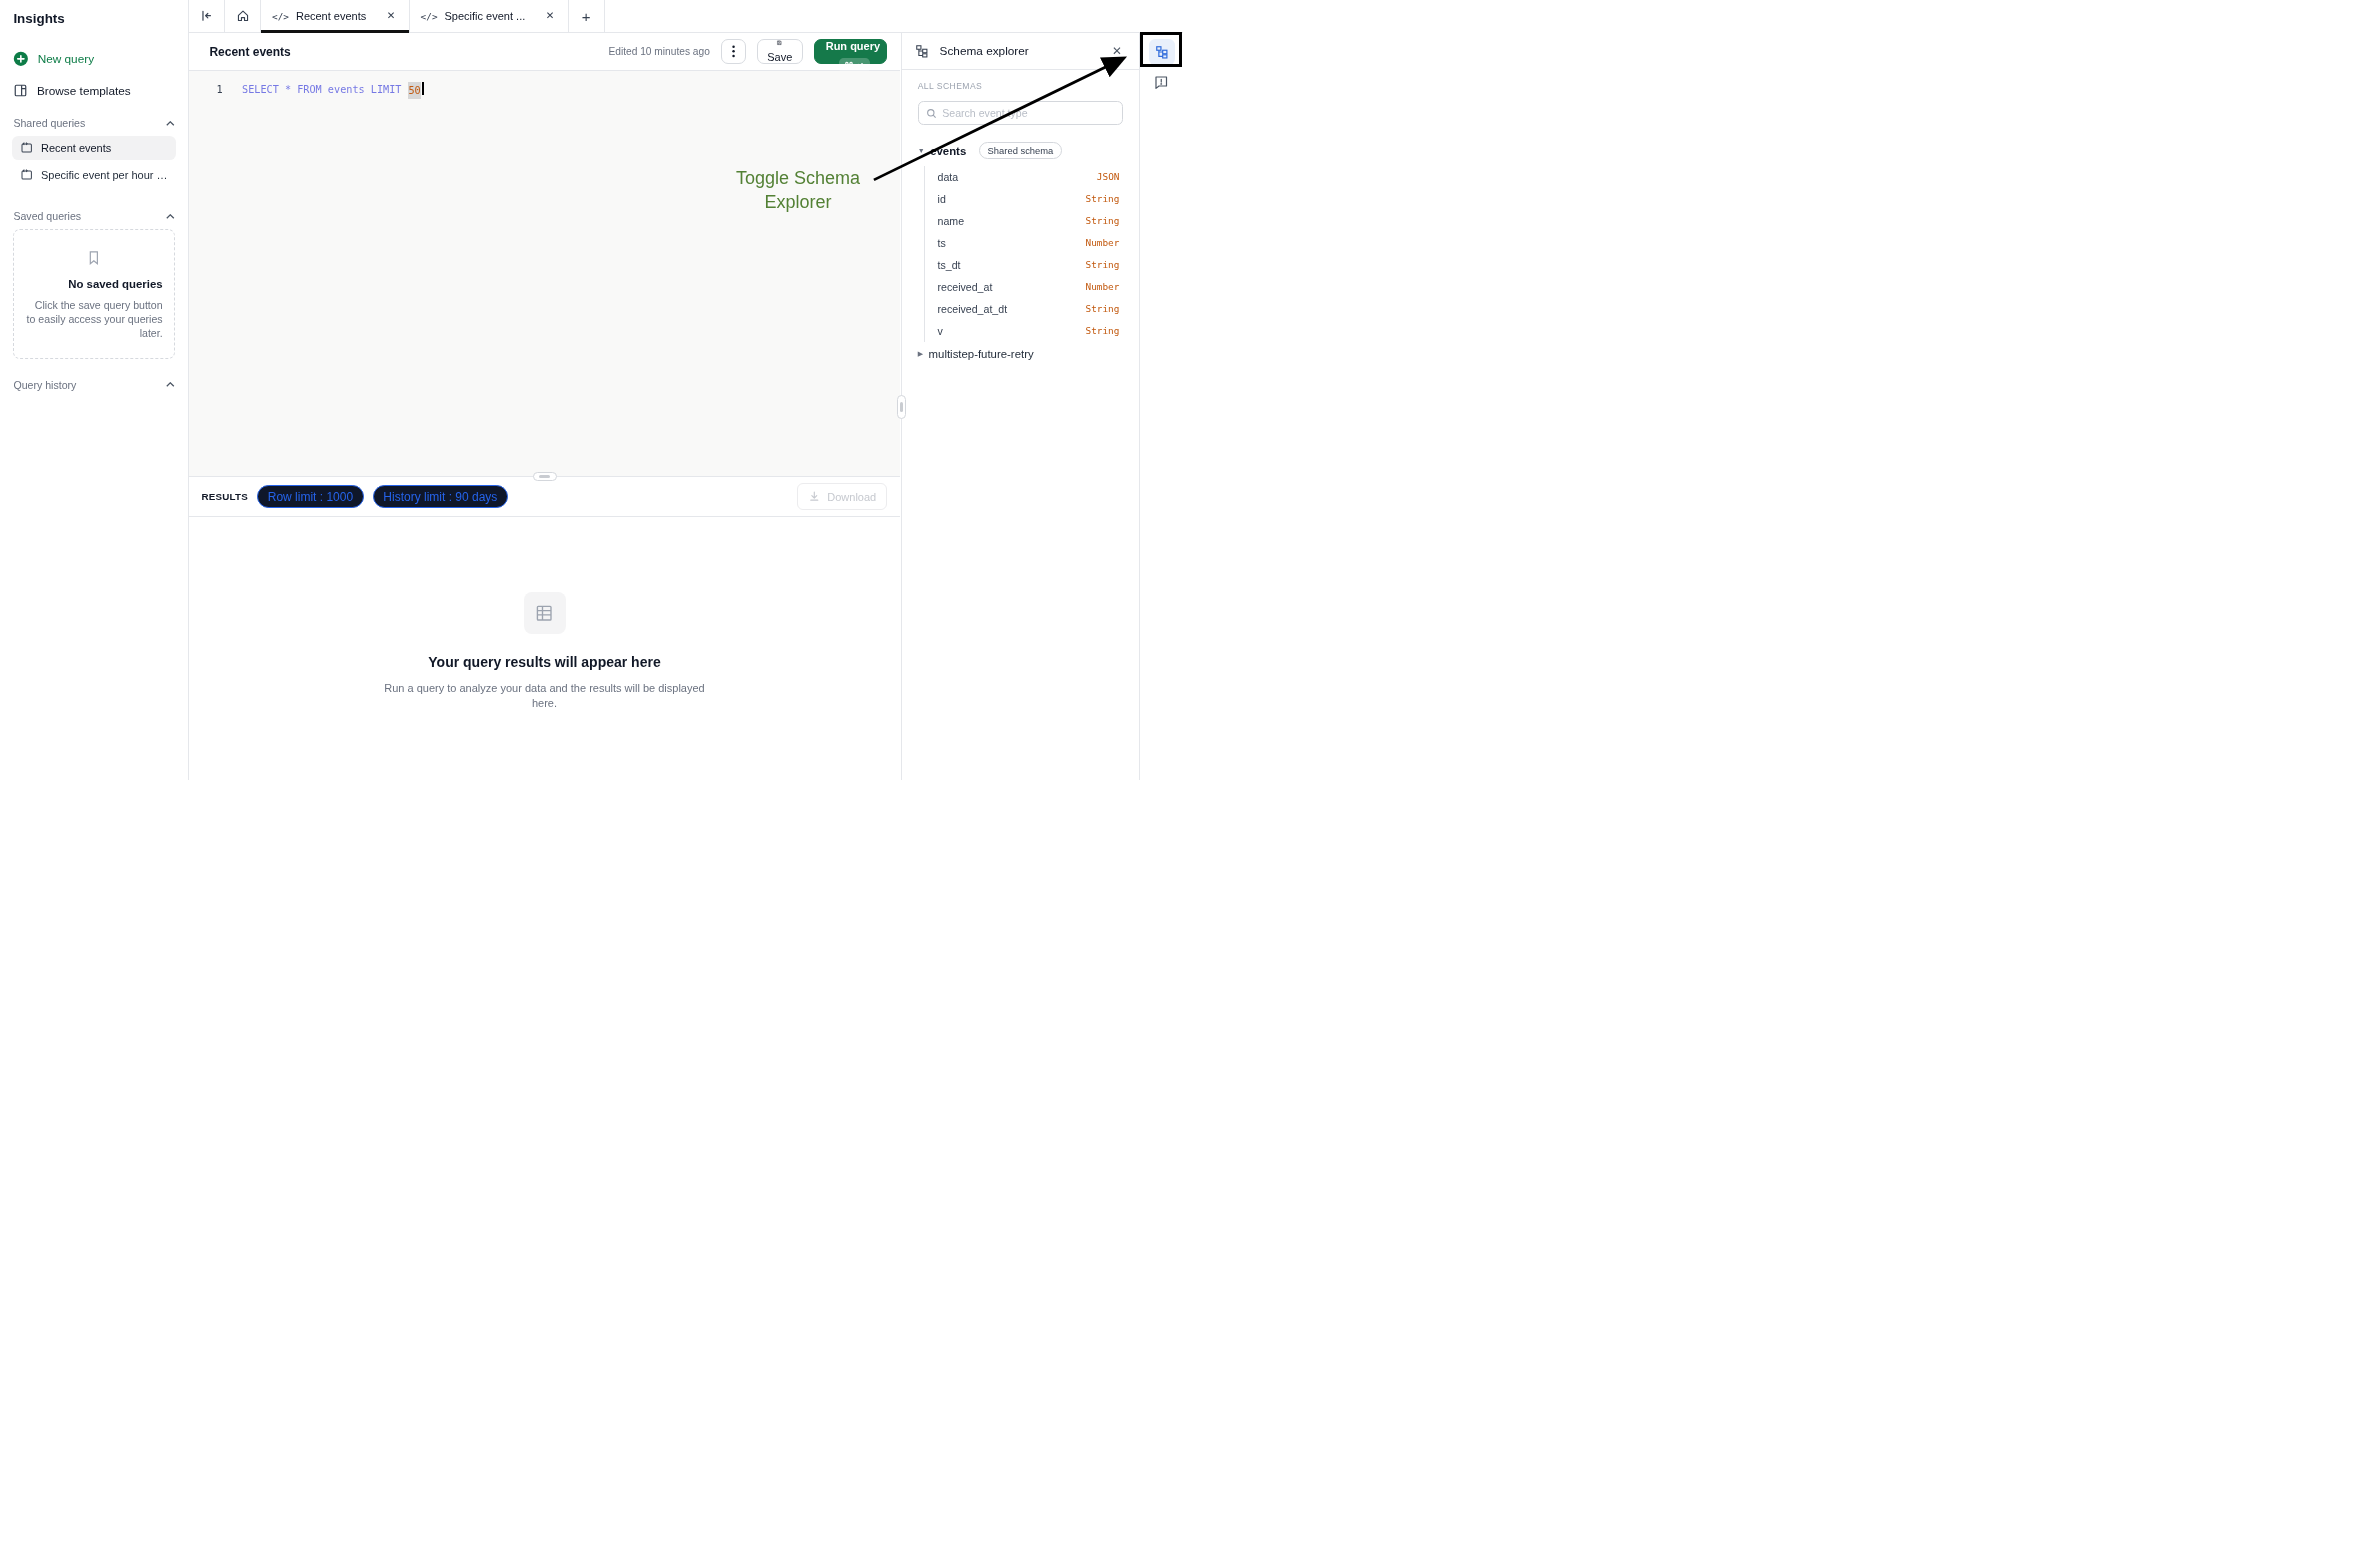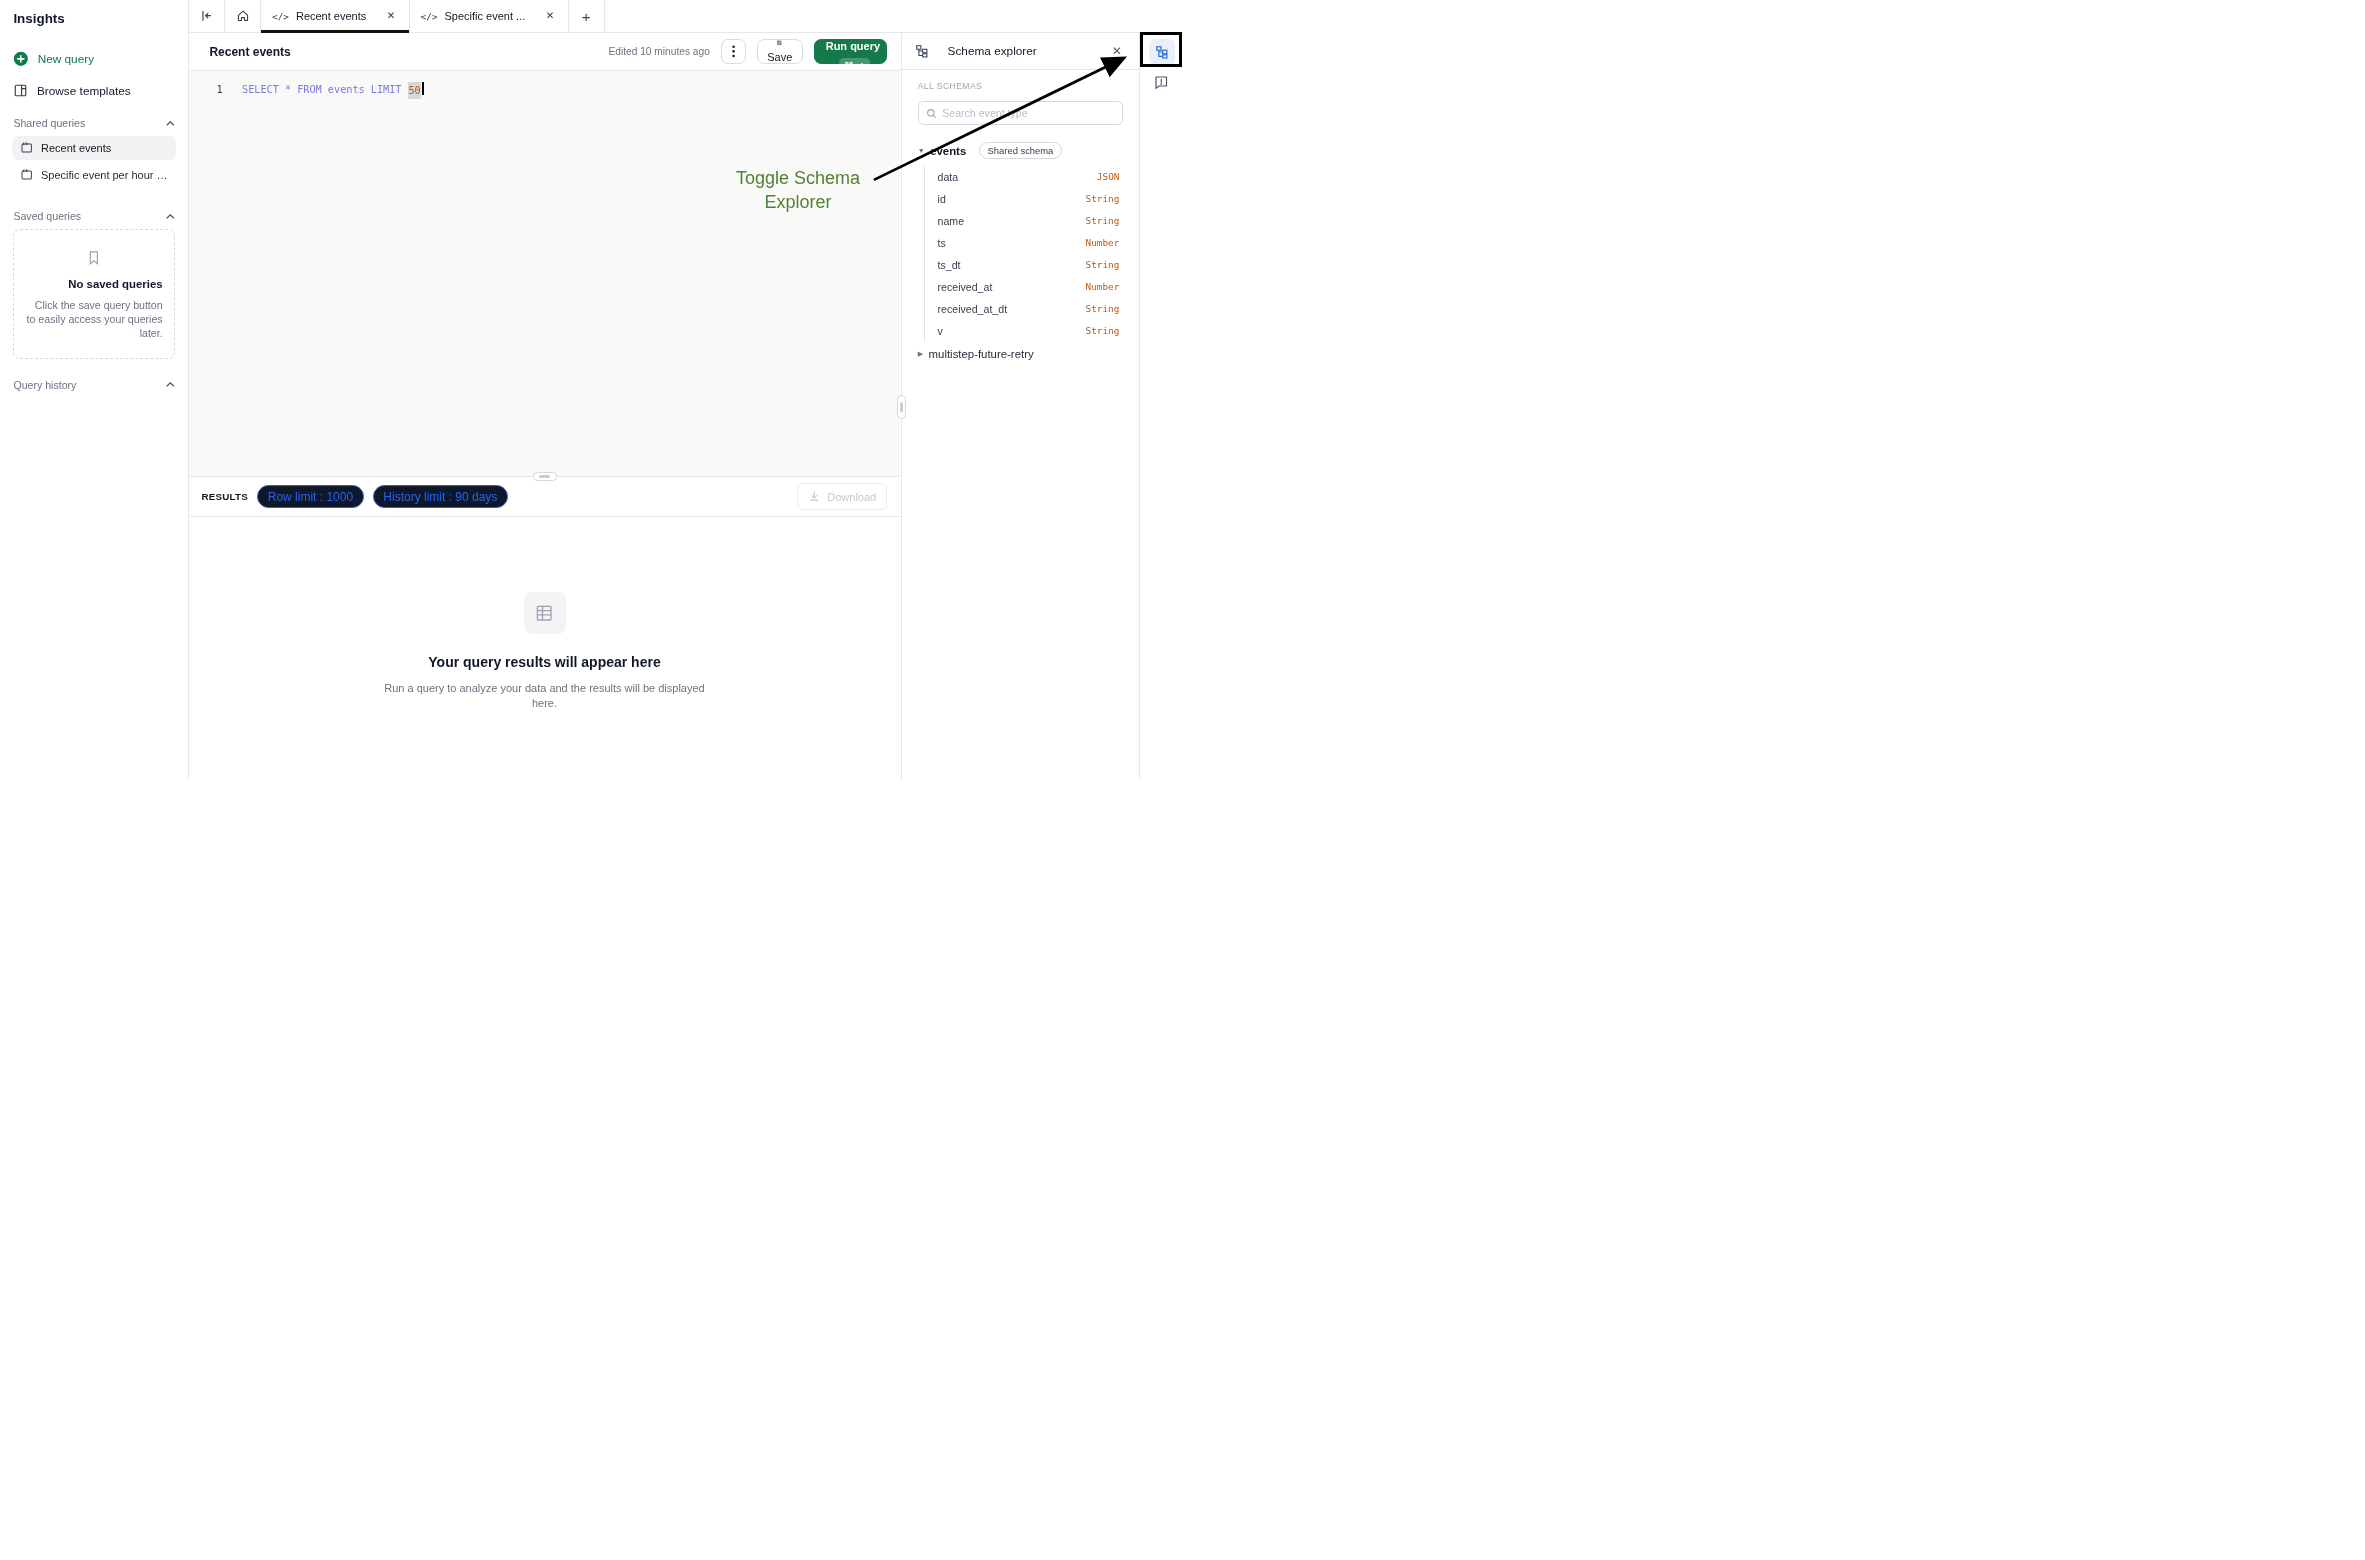--- a/index.html
+++ b/index.html
@@ -81,21 +81,21 @@
                    background:#fff; text-align:center; }
   #empty-tile { width:42px; height:42px; border-radius:7.9px; background:#f4f4f5;
                 display:flex; align-items:center; justify-content:center; }
   #empty-title { margin-top:20.4px; font-size:14px; font-weight:700; color:#111827; }
   #empty-body { margin-top:10.2px; font-size:11px; color:#6b7280; line-height:15.7px; max-width:330px; }
 
   
   #schema { position:absolute; left:901px; top:33px; width:238px; bottom:0; background:#fff;
             border-left:0.8px solid #e5e7eb; }
   #schema-head { height:37px; border-bottom:0.8px solid #e5e7eb; display:flex; align-items:center;
-                 gap:19px; padding:0 14px 0 12.6px; }
+                 gap:11px; padding:0 14px 0 12.6px; }
   #schema-title { font-size:11.8px; color:#111827; flex:1; }
   .xbtn { color:#4b5563; font-size:11.8px; cursor:pointer; padding:1.6px 3.1px; }
   #schema-body { padding:11px 15.7px 0 15.7px; }
   #all-schemas { font-size:8.6px; font-weight:500; color:#9ca3af; letter-spacing:.05em; }
   #search { margin-top:10.2px; height:24px; border:0.8px solid #d4d7dc; border-radius:5.5px;
             display:flex; align-items:center; gap:5.5px; padding:0 7px; background:#fff; }
   #search input { border:none; outline:none; flex:1; font-size:10.6px; font-family:inherit; color:#374151; background:transparent; }
   #search input::placeholder { color:#b9bec7; }
   .ev-row { margin-top:16.5px; display:flex; align-items:center; gap:5.5px; cursor:pointer; }
   .caret-g { font-size:7px; color:#6b7280; }

